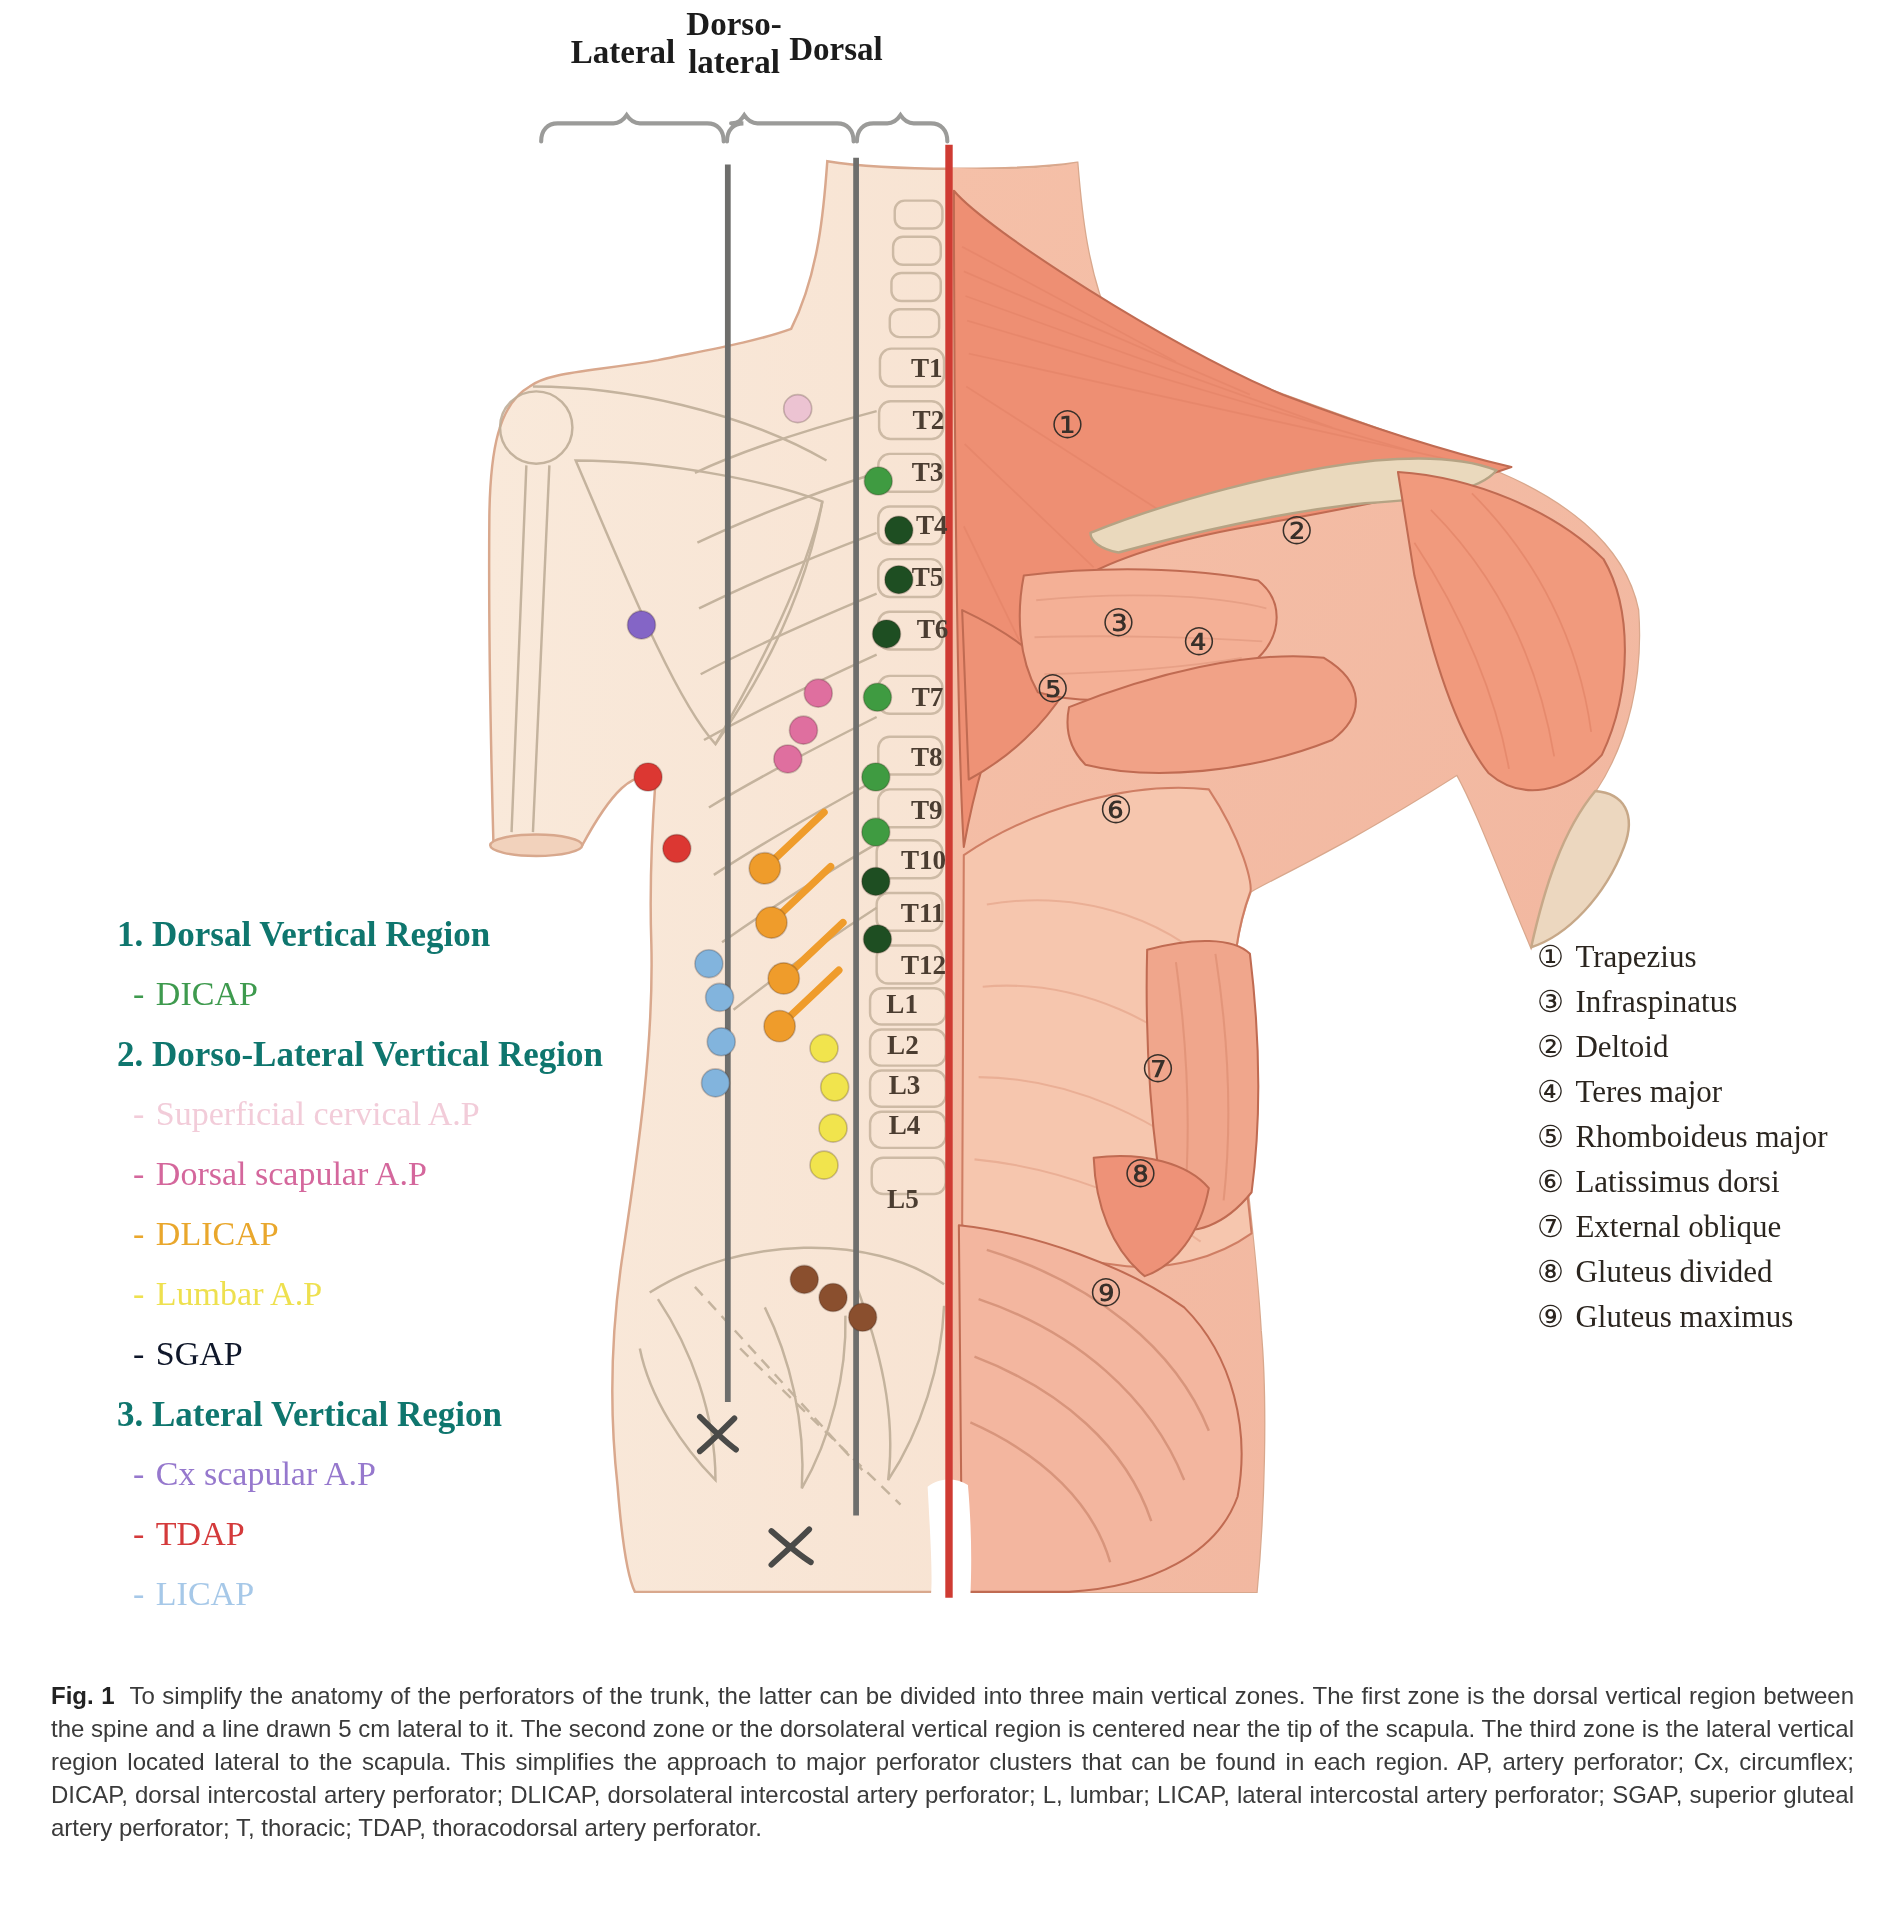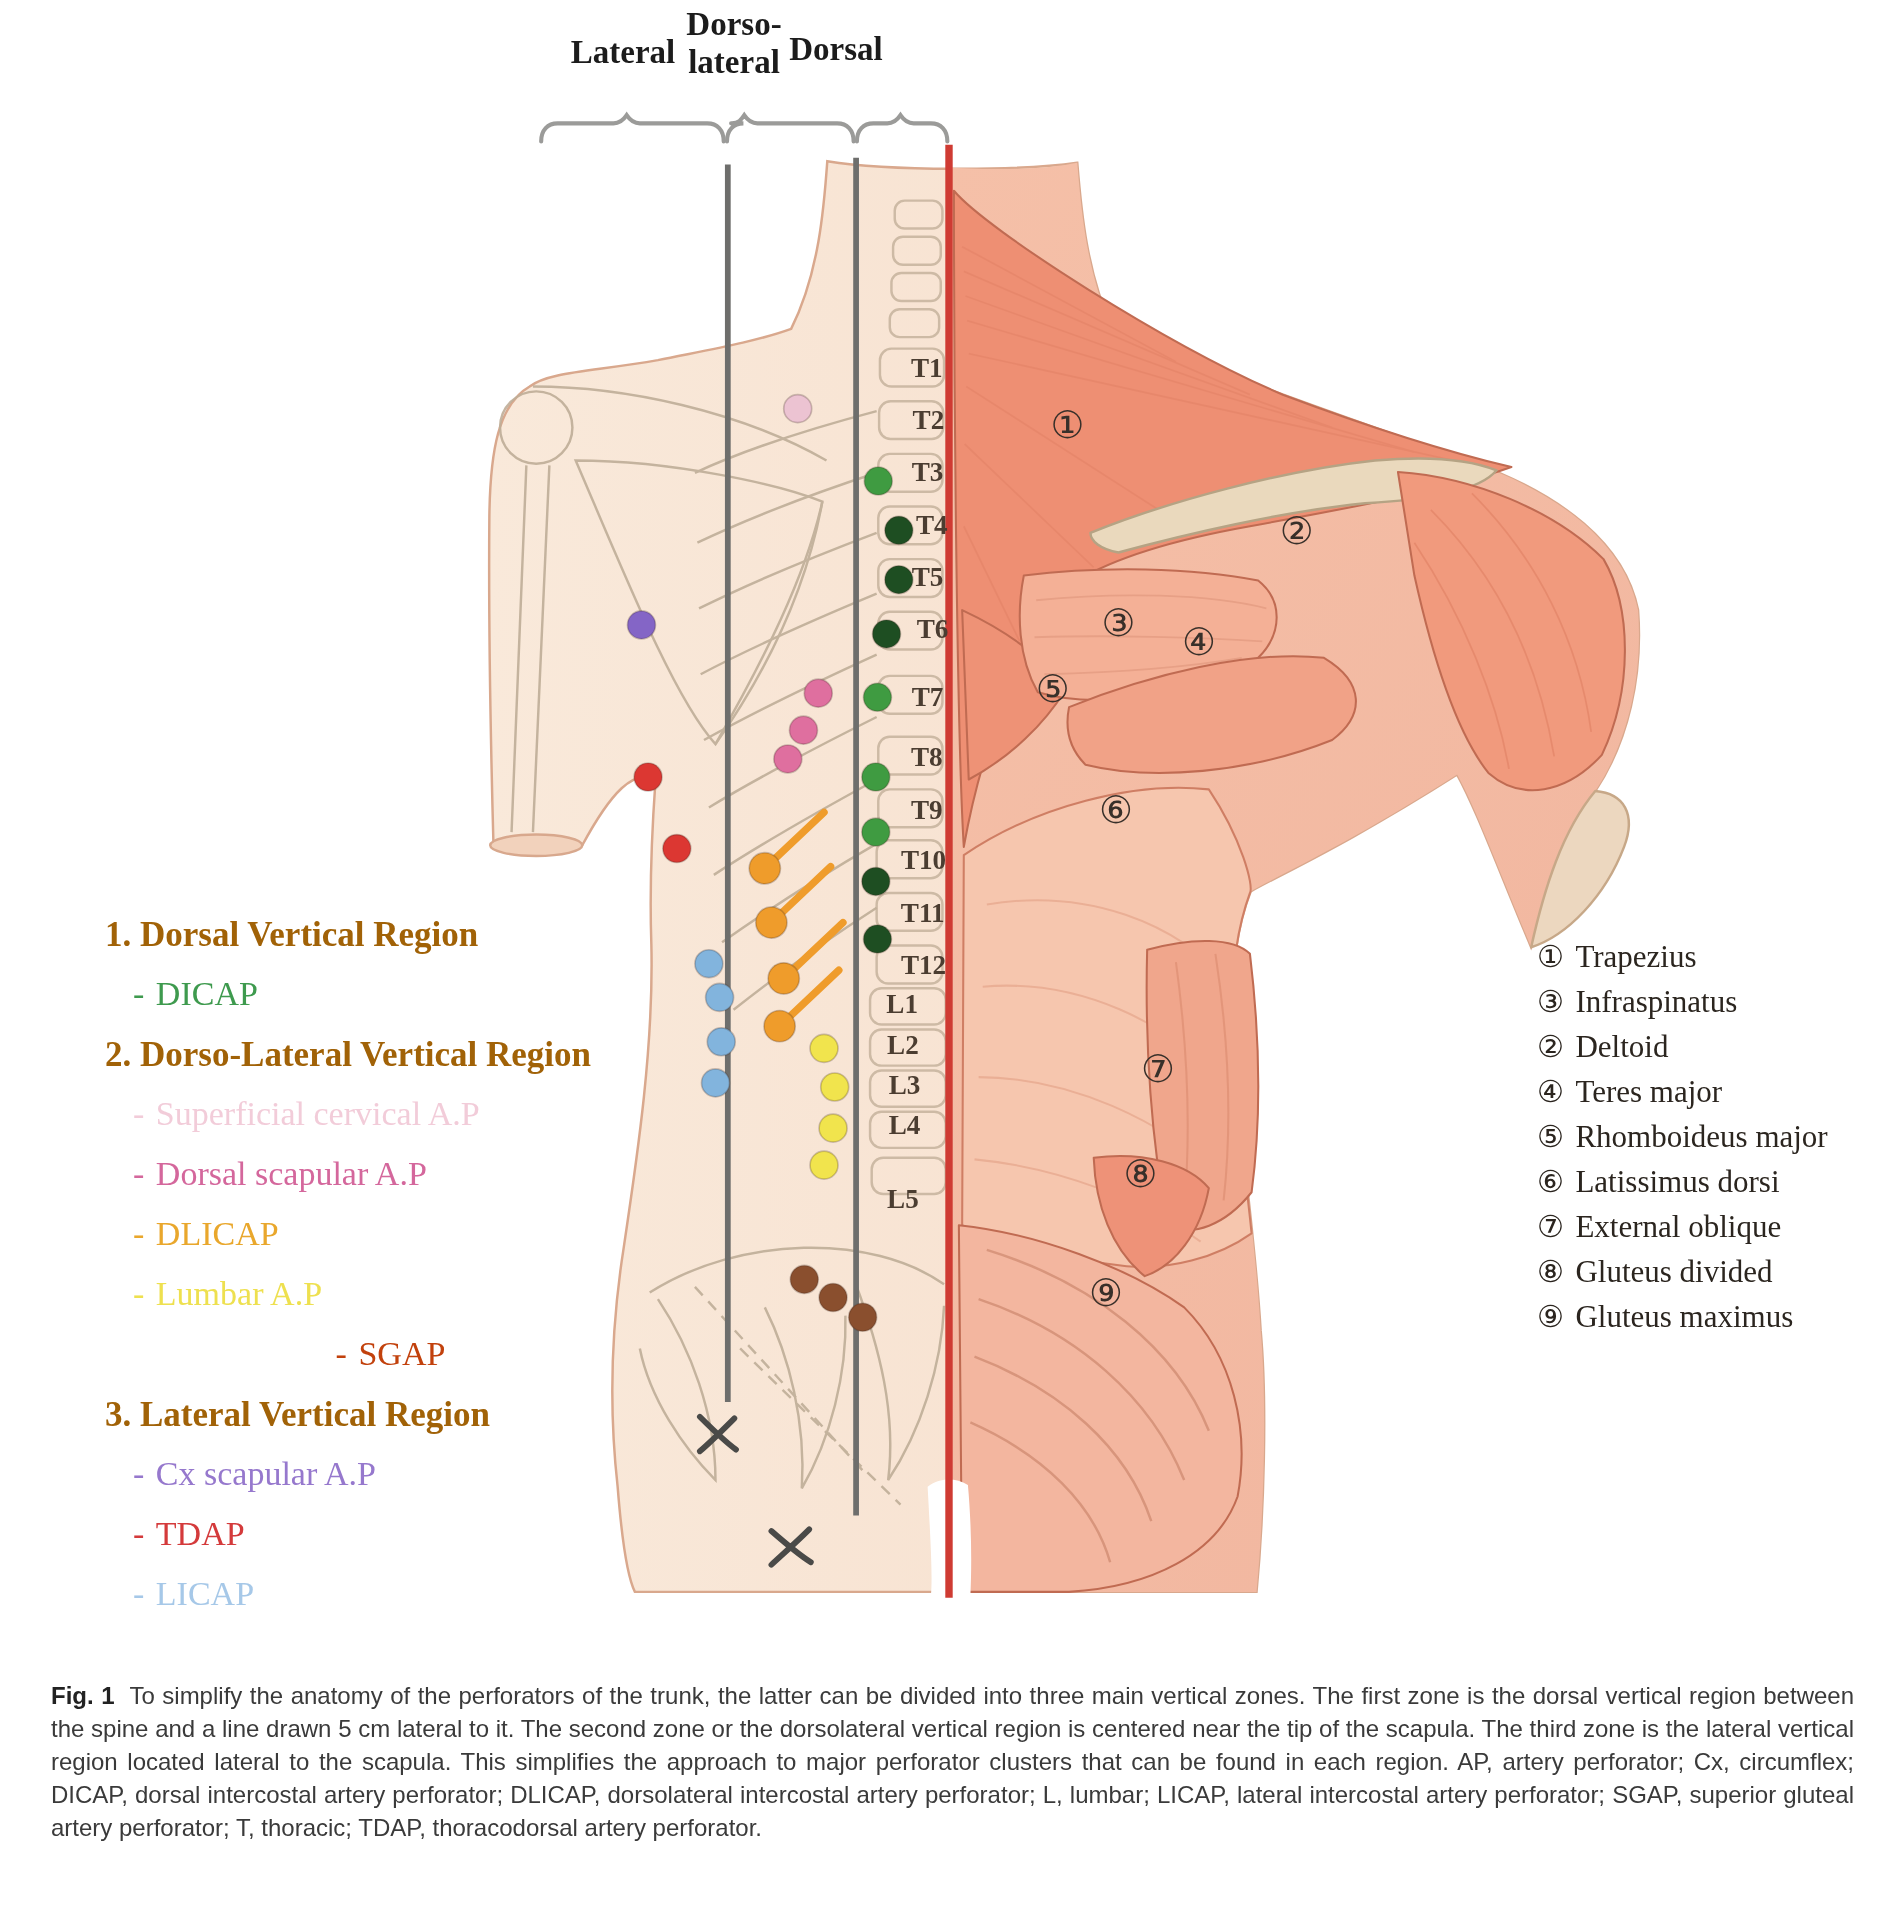--- a/index.html
+++ b/index.html
@@ -3,21 +3,21 @@
 <meta charset="utf-8">
 <style>
   html,body{margin:0;padding:0;background:#ffffff;}
   .canvas{position:relative;width:1898px;height:1929px;background:#ffffff;overflow:hidden;
           font-family:"Liberation Serif", serif;}
   svg{position:absolute;left:0;top:0;}
   .zone-label{position:absolute;transform:translateX(-50%);text-align:center;
               font:bold 33px "Liberation Serif", serif;color:#1c1c1c;line-height:38px;white-space:nowrap;}
   
   .region-legend{position:absolute;left:105px;top:915px;width:543px;}
-  .region-title{font:bold 35px "Liberation Serif", serif;color:#a16207;height:60px;white-space:nowrap;}
+  .region-title{font:bold 35px "Liberation Serif", serif;color:#0f766e;height:60px;white-space:nowrap;margin-left:12px;}
   .region-entry{font:34px "Liberation Serif", serif;height:60px;padding-left:28px;white-space:nowrap;}
   .region-entry .dash{margin-right:11.5px;}
   
   .muscle-legend{position:absolute;left:1537px;top:939px;width:411px;}
   .muscle-item{height:45px;font:31px "Liberation Serif", serif;color:#2b251f;white-space:nowrap;}
   .muscle-item .mnum{font-family:"DejaVu Sans", sans-serif;font-size:30px;margin-right:11.5px;}
   
   .caption{position:absolute;left:51px;top:1679px;width:1803px;
            font-family:"Liberation Sans", sans-serif;font-size:24px;line-height:33px;
            color:#3a3a3a;text-align:justify;}
@@ -331,21 +331,21 @@
     </div>
 
     <div class="region-entry" style="color: rgb(233, 167, 44);">
       <span class="dash">-</span><span>DLICAP</span>
     </div>
 
     <div class="region-entry" style="color: rgb(238, 224, 79);">
       <span class="dash">-</span><span>Lumbar A.P</span>
     </div>
 
-    <div class="region-entry" style="color: #c2410c; text-align: center;">
+    <div class="region-entry" style="color: #0f172a;">
       <span class="dash">-</span><span>SGAP</span>
     </div>
   </div>
     </div>
 
     <div>
       <div class="region-title">3. Lateral Vertical Region</div>
       <div>
     <div class="region-entry" style="color: rgb(150, 120, 205);">
       <span class="dash">-</span><span>Cx scapular A.P</span>

